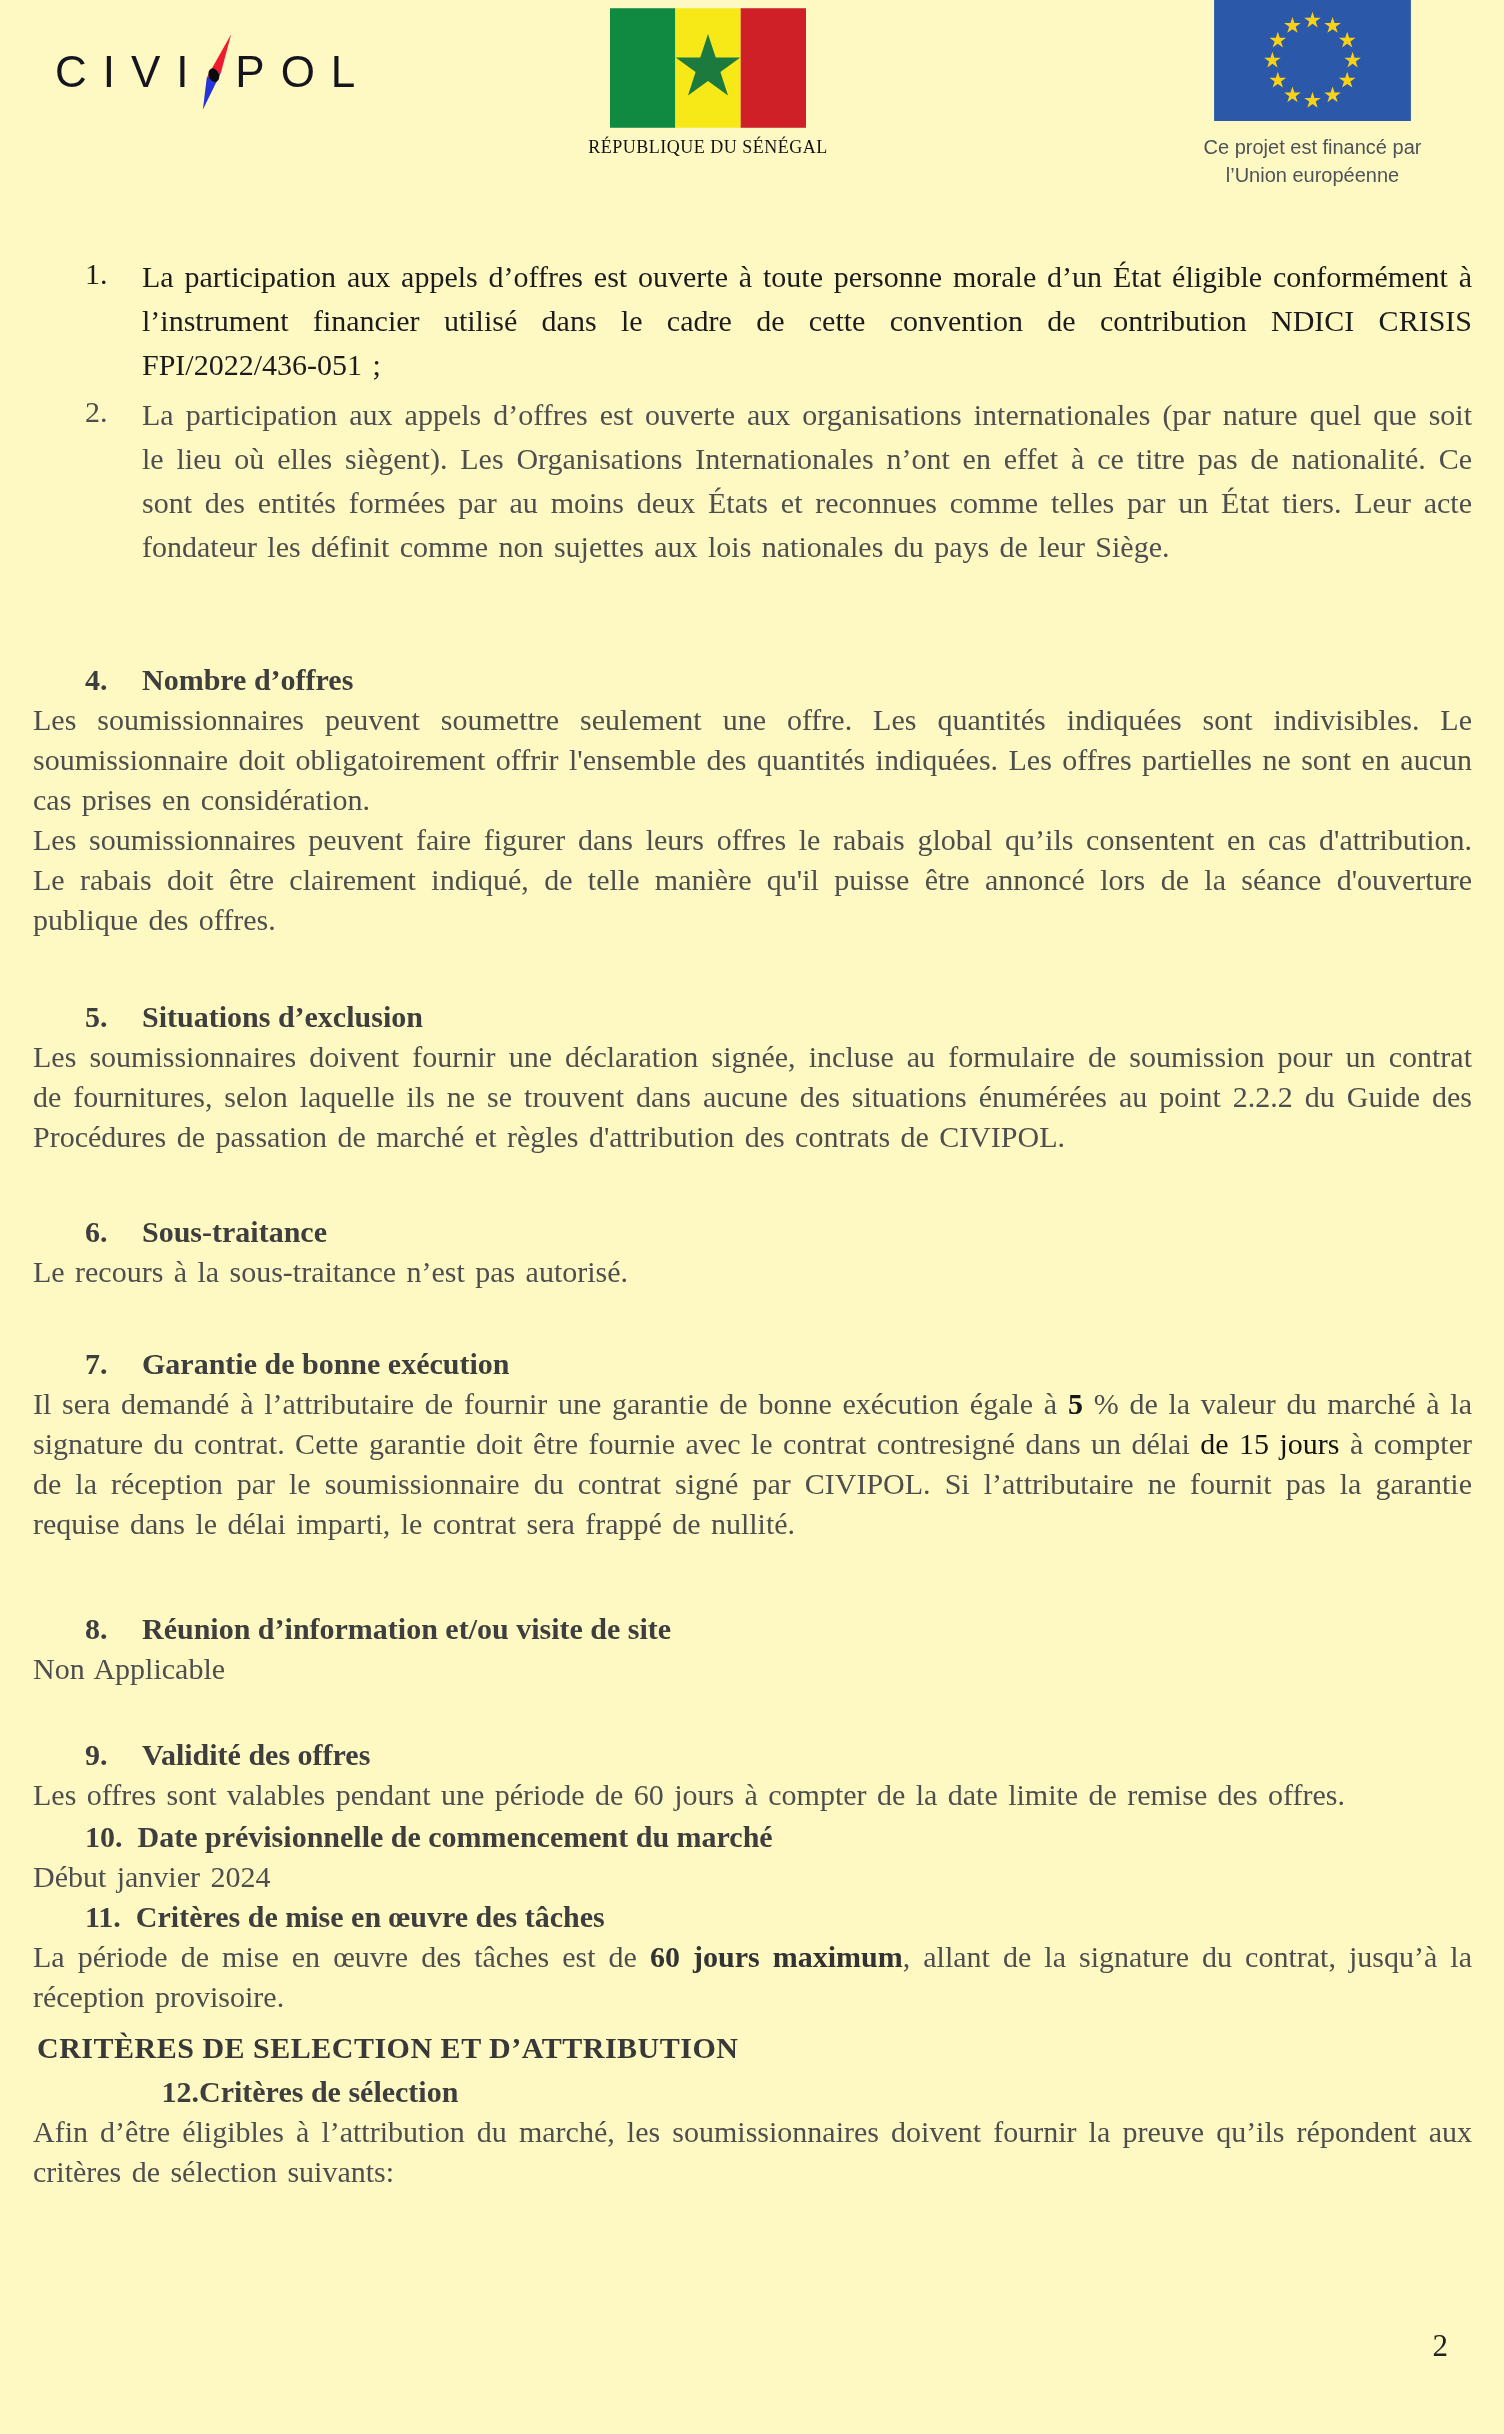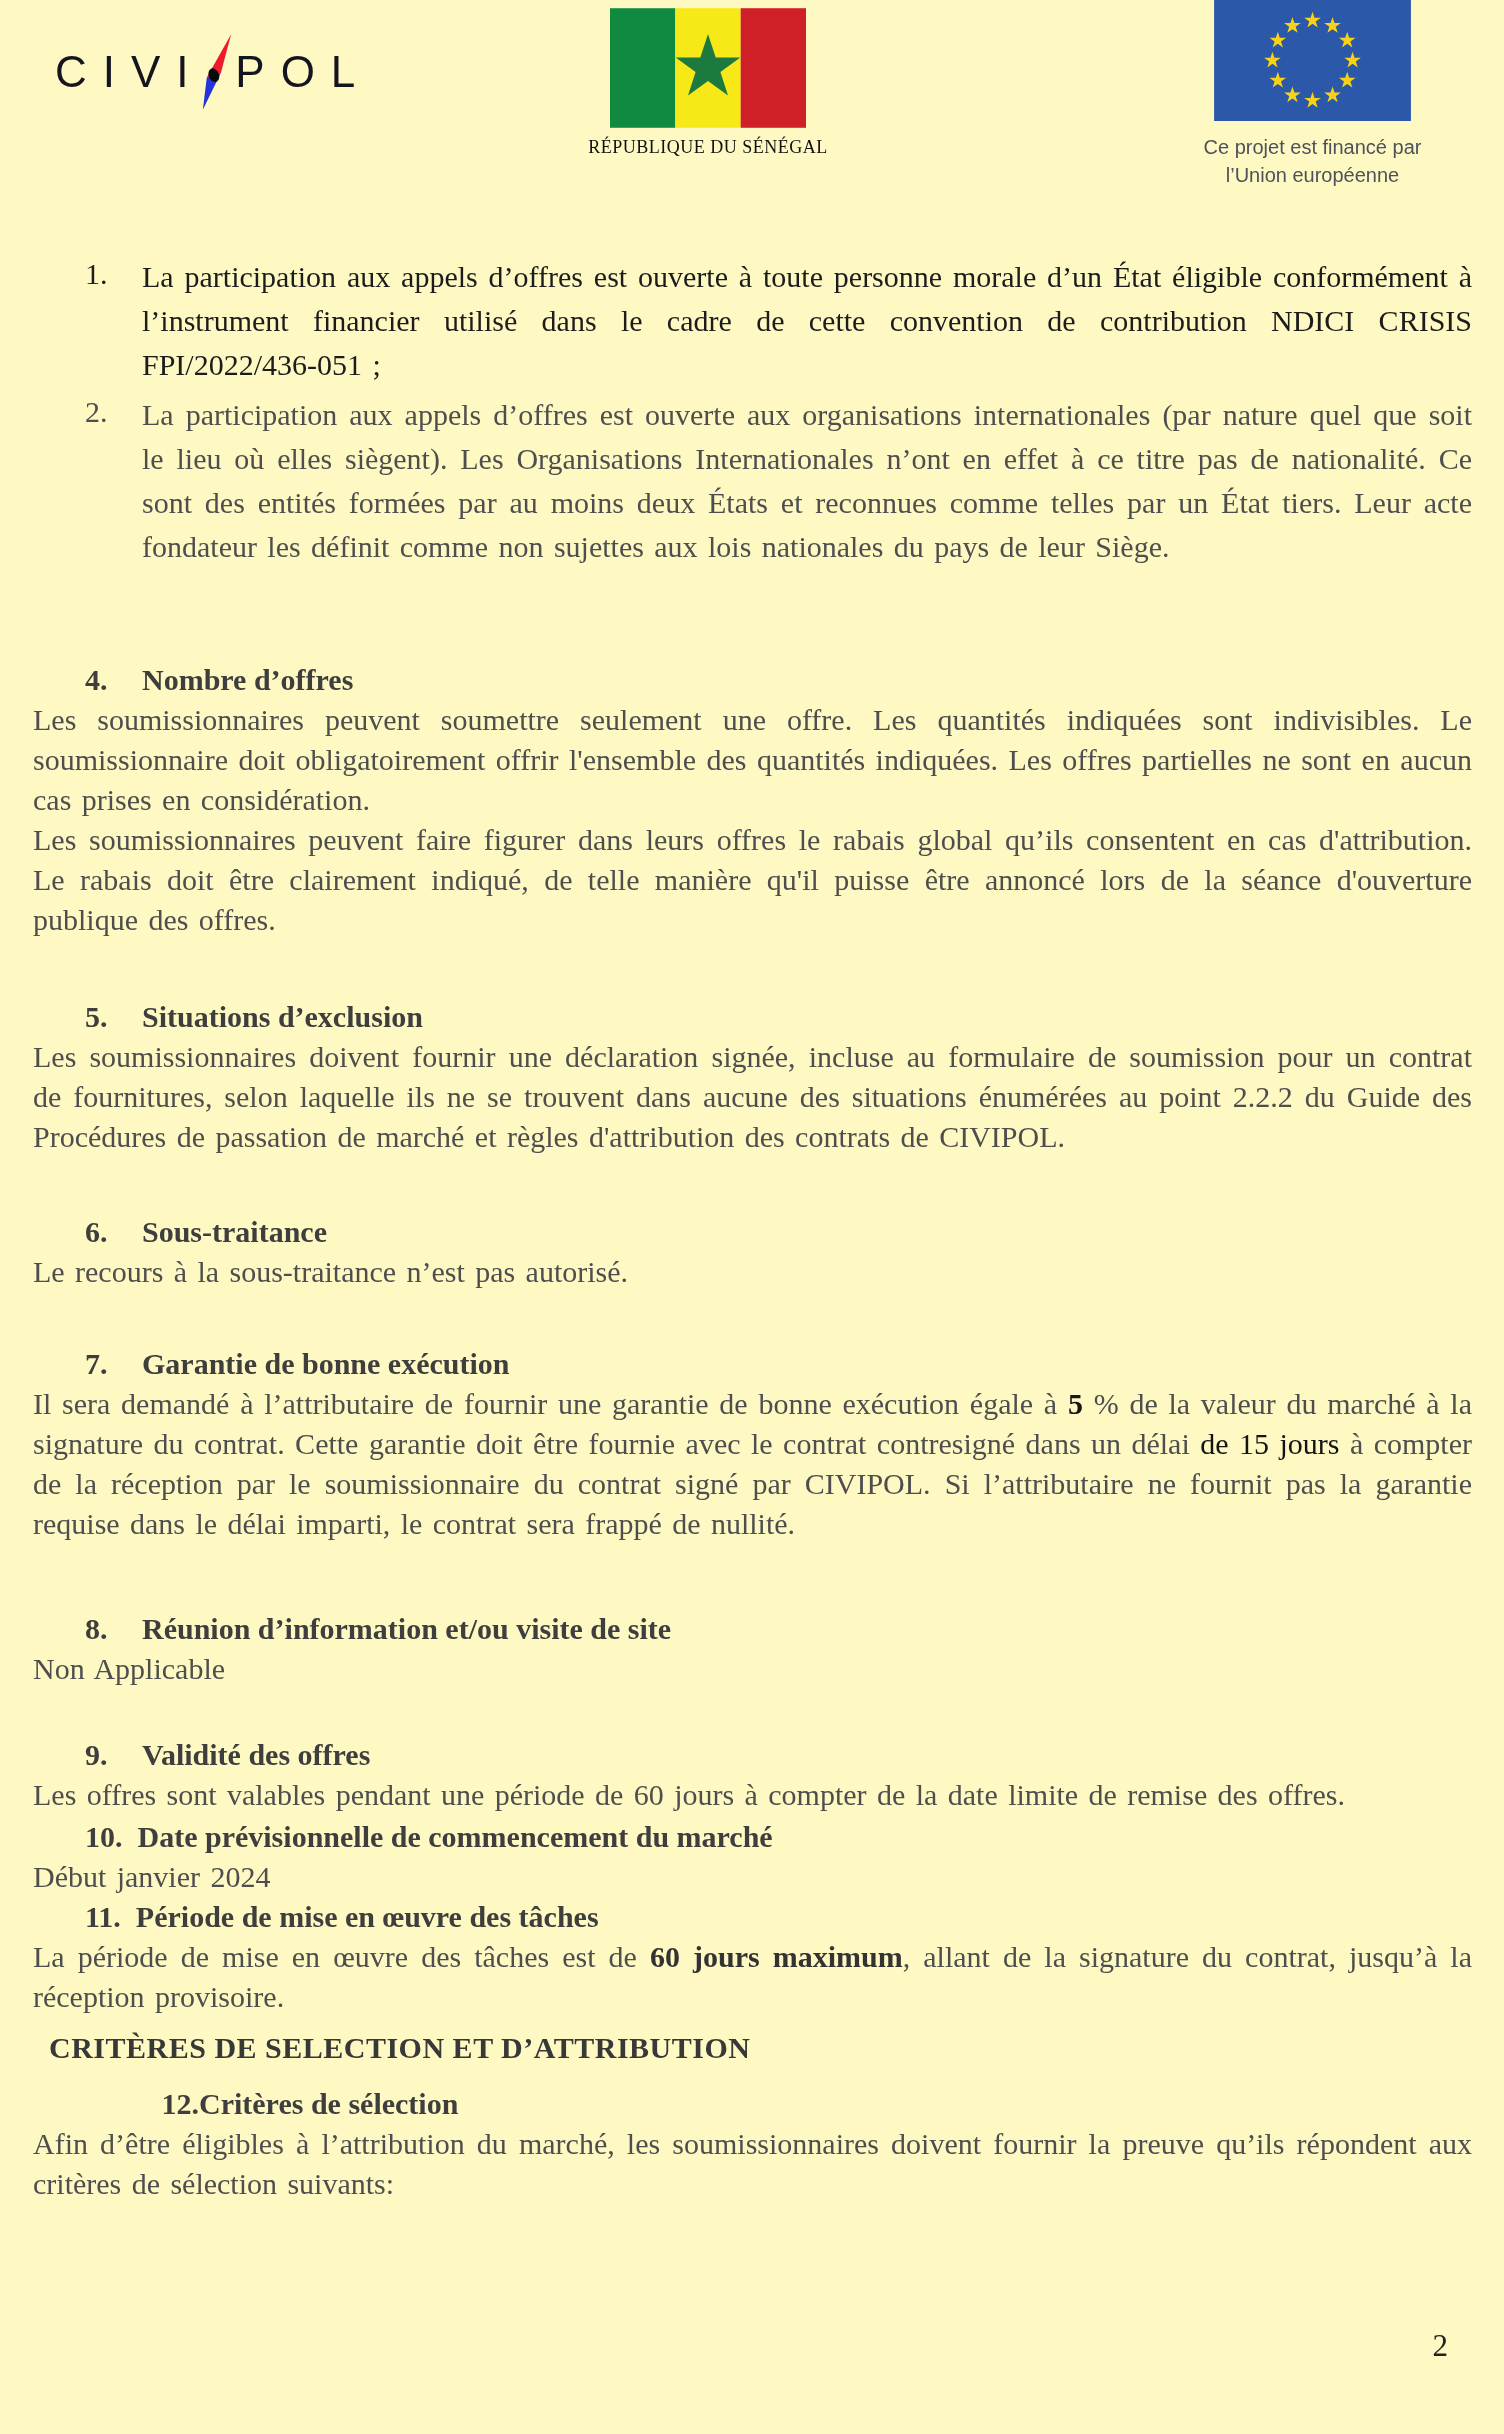--- a/index.html
+++ b/index.html
@@ -47,21 +47,21 @@
   .li .txt{flex:1;font-size:30px;line-height:44px;text-align:justify;word-spacing:2.9px;}
   .li.dark .num,.li.dark .txt{color:#1c1c1c;}
   .sec-h{
     display:flex;padding-left:52px;margin:0;
     font-size:30px;line-height:40px;font-weight:bold;color:#3e3e3e;
   }
   .sec-h .hn{flex:0 0 57px;}
   .sec-h .hn-narrow{flex:0 0 auto;margin-right:15px;}
   .sec-h .hn-wide{flex:0 0 114px;text-align:right;}
   .caps-h{
-    margin:16px;font-size:30px;line-height:40px;font-weight:bold;color:#383838;
+    margin:4px;font-size:30px;line-height:40px;font-weight:bold;color:#383838;
     letter-spacing:0.5px;
   }
   .m96{margin-top:91px;} .m60{margin-top:57px;} .m58{margin-top:55px;}
   .m55{margin-top:52px;} .m68{margin-top:65px;} .m48{margin-top:46px;}
   .m12{margin-top:11.4px;} .m2{margin-top:1.9px;}
   .seg-bold{font-weight:bold;color:#161616;}
   .seg-dark{color:#131313;}
   .seg-boldgray{font-weight:bold;color:#333333;}
   .pageno{
     position:absolute;top:2328px;right:57px;
@@ -189,21 +189,21 @@
       <h2 class="sec-h">
         <span class="hn-narrow">10.</span>
         <span class="ht">Date prévisionnelle de commencement du marché</span>
       </h2>
       <p class="para">Début janvier 2024</p>
     </section>
 
     <section>
       <h2 class="sec-h">
         <span class="hn-narrow">11.</span>
-        <span class="ht">Période de mise en œuvre des tâches</span>
+        <span class="ht">Critères de mise en œuvre des tâches</span>
       </h2>
       <p class="para"><span>La période de mise en œuvre des tâches est de </span><span class="seg-boldgray">60 jours maximum</span><span>, allant de la signature du contrat, jusqu’à la réception provisoire.</span></p>
     </section>
 
     <h2 class="caps-h m12">CRITÈRES DE SELECTION ET D’ATTRIBUTION</h2>
 
     <section class="m2">
       <h2 class="sec-h">
         <span class="hn-wide">12.</span>
         <span class="ht">Critères de sélection</span>

